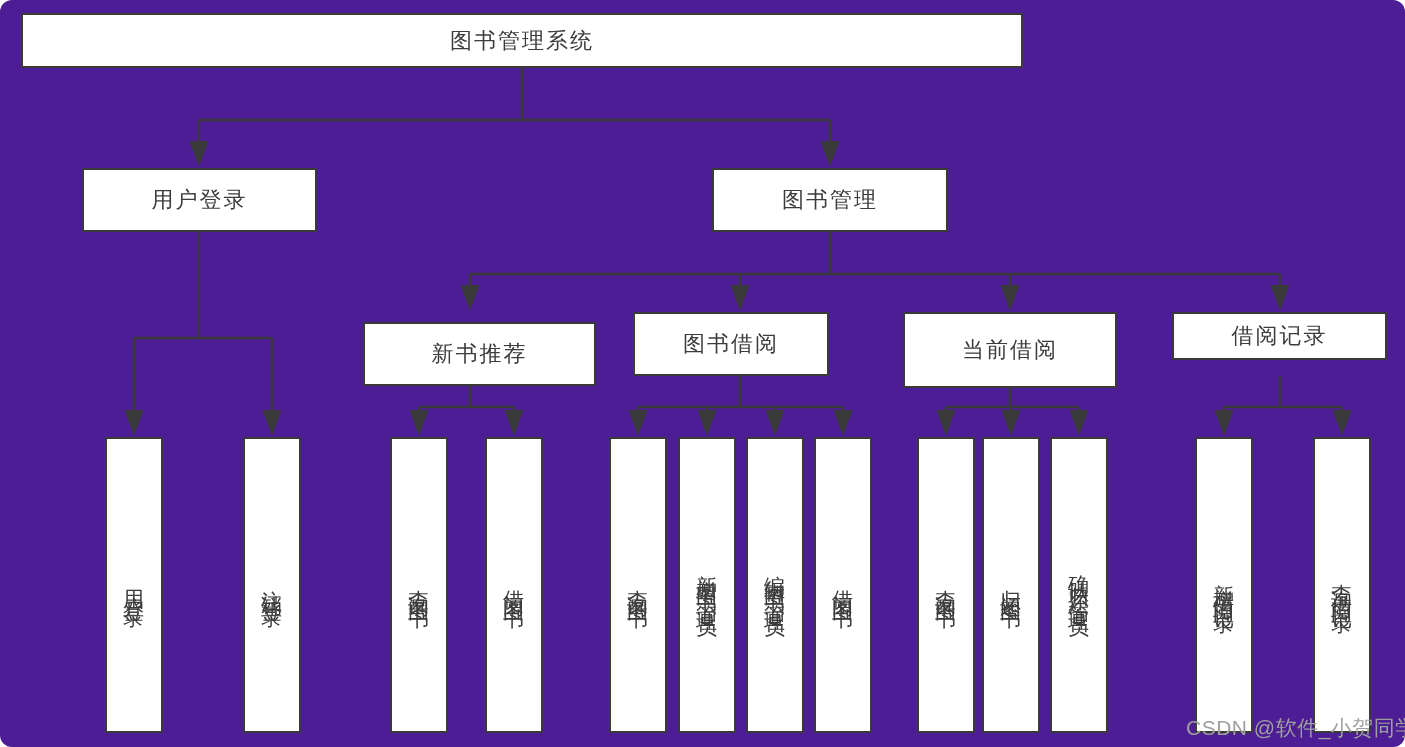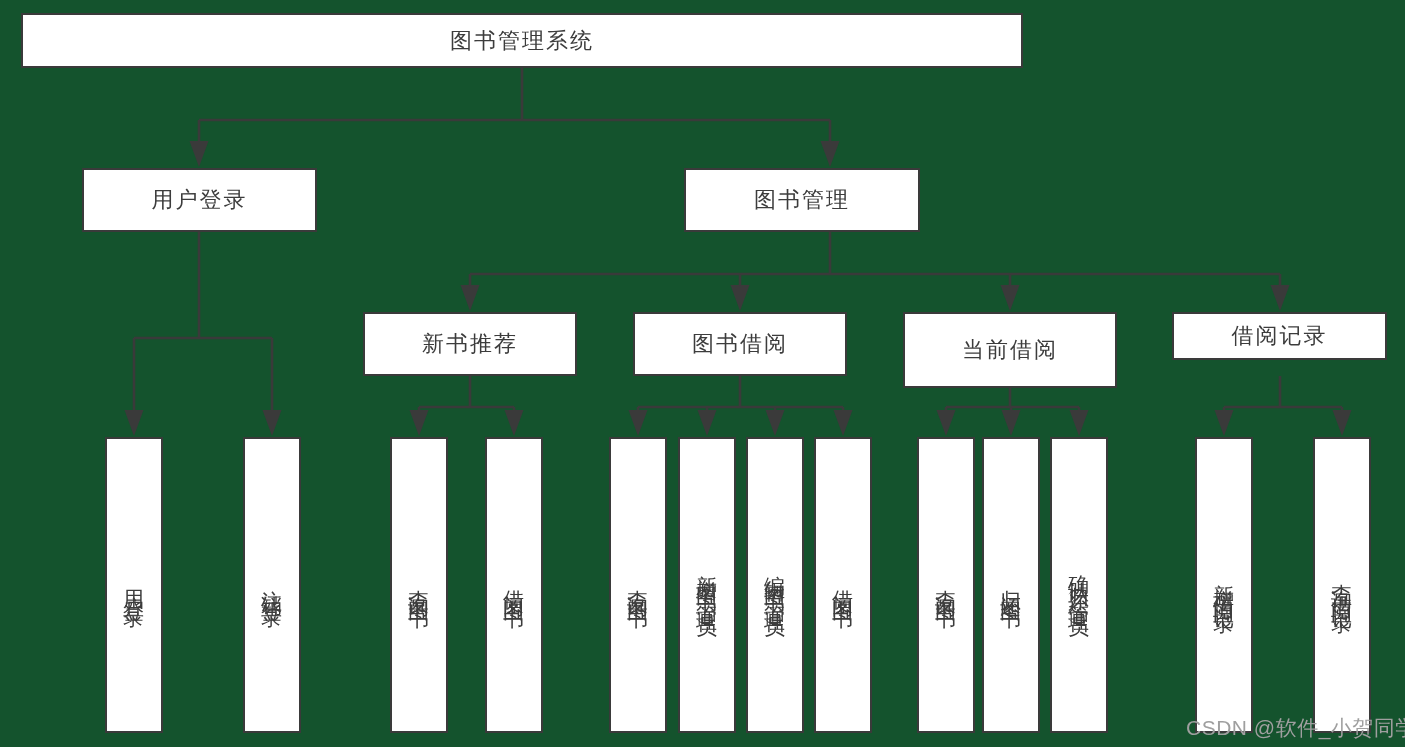--- a/index.html
+++ b/index.html
@@ -1,21 +1,22 @@
 <!DOCTYPE html>
 <html><head>
 <meta charset="utf-8">
 <style>
   html,body{margin:0;padding:0;background:#ffffff;}
   #canvas{
     position:relative;
     width:1405px;height:747px;
-    background:#14532d;
+    background:#4c1d95;
     font-family:"Liberation Sans","DejaVu Sans",sans-serif;
     overflow:hidden;
+    border-radius:12px;
   }
   #connector-svg{position:absolute;left:0;top:0;}
   .node{
     position:absolute;
     box-sizing:border-box;
     border:2.6px solid #3a3a3a;
     background:#ffffff;
     color:#3c3c3c;
     display:flex;
     align-items:center;
@@ -77,24 +78,24 @@
       <polygon points="1001.5,410 1020.5,410 1011,436"></polygon>
       <polygon points="1069.5,410 1088.5,410 1079,436"></polygon>
       <polygon points="1214.5,410 1233.5,410 1224,436"></polygon>
       <polygon points="1332.5,410 1351.5,410 1342,436"></polygon>
     </g>
   </svg>
 
   <div class="node" style="left:21px;top:13px;width:1002px;height:55px">图书管理系统</div>
 
   <div class="node" style="left:82px;top:168px;width:235px;height:64px">用户登录</div>
-  <div class="node" style="left:684px;top:168px;width:236px;height:64px">图书管理</div>
+  <div class="node" style="left:712px;top:168px;width:236px;height:64px">图书管理</div>
 
-  <div class="node" style="left:363px;top:312px;width:214px;height:64px">新书推荐</div>
-  <div class="node" style="left:633px;top:312px;width:214px;height:64px">图书借阅</div>
+  <div class="node" style="left:363px;top:322px;width:233px;height:64px">新书推荐</div>
+  <div class="node" style="left:633px;top:312px;width:196px;height:64px">图书借阅</div>
   <div class="node" style="left:903px;top:312px;width:214px;height:76px">当前借阅</div>
   <div class="node" style="left:1172px;top:312px;width:215px;height:48px">借阅记录</div>
 
   <div class="node v" style="left:105px;top:437px;width:58px;height:296px">用户登录</div>
   <div class="node v" style="left:243px;top:437px;width:58px;height:296px">注销登录</div>
 
   <div class="node v" style="left:390px;top:437px;width:58px;height:296px">查询图书</div>
   <div class="node v" style="left:485px;top:437px;width:58px;height:296px">借阅图书</div>
 
   <div class="node v" style="left:609px;top:437px;width:58px;height:296px">查询图书</div>

